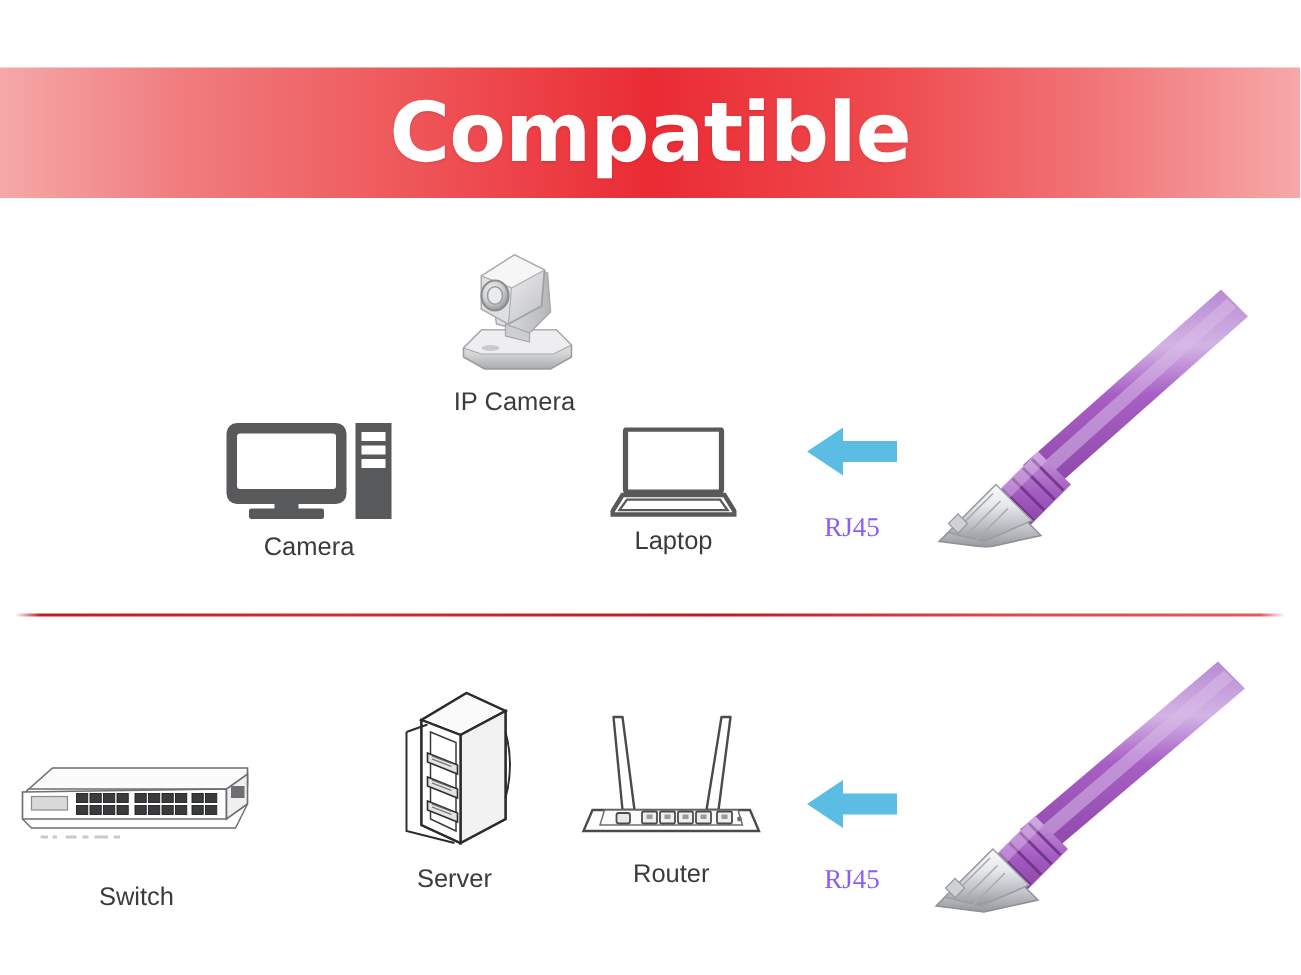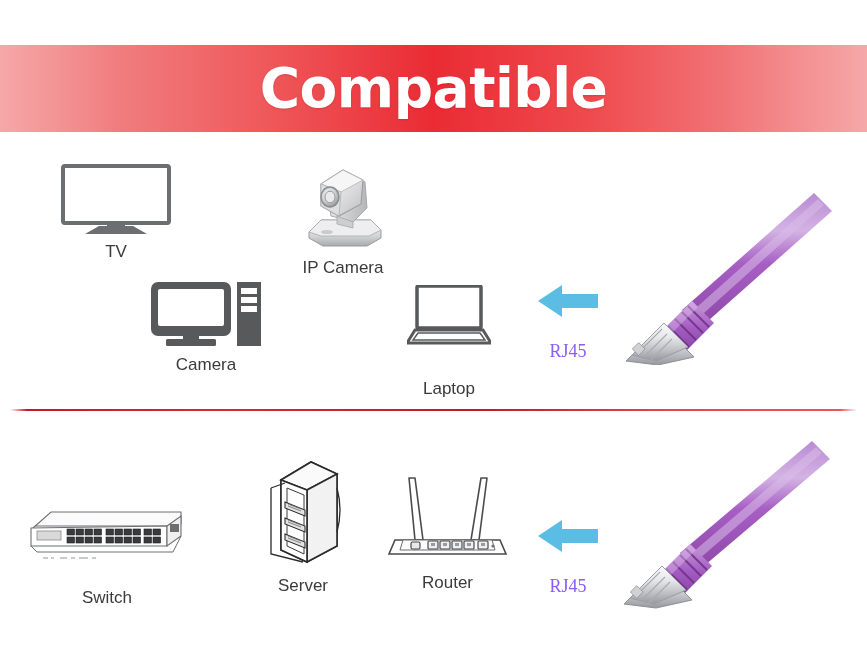--- a/index.html
+++ b/index.html
@@ -108,30 +108,20 @@
 </style>
 </head>
 <body>
 
 <div id="page">
 
   <div class="banner">
     <div class="banner-title">Compatible</div>
   </div>
 
-  <div class="node" style="left:61px; top:164px;">
-    <div class="art tv-art">
-      <svg viewBox="0 0 110 72" width="110" height="72">
-        <rect x="2" y="2" width="106" height="57" rx="2" ry="2" fill="#ffffff" stroke="#6d6e71" stroke-width="4"></rect>
-        <path d="M38 62 L72 62 L86 70 L24 70 Z" fill="#6d6e71"></path>
-        <rect x="46" y="59" width="18" height="4" fill="#6d6e71"></rect>
-      </svg>
-    </div>
-    <div class="caption">TV</div>
-  </div>
 
   <div class="node" style="left:297px; top:160px;">
     <div class="art camera-art">
       <svg viewBox="0 0 92 92" width="92" height="92">
         <defs>
           <linearGradient id="camBody" x1="0" y1="0" x2="1" y2="1">
             <stop offset="0%" stop-color="#fdfdfd"></stop>
             <stop offset="45%" stop-color="#e4e4e6"></stop>
             <stop offset="100%" stop-color="#bfc0c2"></stop>
           </linearGradient>
@@ -181,21 +171,21 @@
 
         <rect x="87" y="1" width="24" height="64" fill="#58595b"></rect>
         <rect x="91" y="7" width="16" height="6" fill="#ffffff"></rect>
         <rect x="91" y="16" width="16" height="6" fill="#ffffff"></rect>
         <rect x="91" y="25" width="16" height="6" fill="#ffffff"></rect>
       </svg>
     </div>
     <div class="caption">Camera</div>
   </div>
 
-  <div class="node" style="left:407px; top:285px;gap:28px;">
+  <div class="node" style="left:407px; top:285px;">
     <div class="art laptop-art">
       <svg viewBox="0 0 84 60" width="84" height="60">
         <rect x="10" y="1" width="64" height="42" rx="1.5" ry="1.5" fill="#ffffff" stroke="#58595b" stroke-width="3.5"></rect>
         <path d="M8 45 L76 45 L84 58 L0 58 Z" fill="#ffffff" stroke="#58595b" stroke-width="3"></path>
         <path d="M11 48 L73 48 L78 55 L6 55 Z" fill="#ffffff" stroke="#58595b" stroke-width="1.5"></path>
       </svg>
     </div>
     <div class="caption">Laptop</div>
   </div>
 
@@ -253,21 +243,21 @@
           <path d="M27 181 L49 159"></path>
           <path d="M32 186 L54 164"></path>
         </g>
         <rect x="16" y="170" width="9" height="9" transform="rotate(-45 20 174)" fill="#cfd1d5" stroke="#96989e" stroke-width="0.8"></rect>
       </g>
     </svg>
   </div>
 
   <div class="divider"></div>
 
-  <div class="node" style="left:27px; top:500px;">
+  <div class="node" style="left:11px; top:500px;">
     <div class="art switch-art">
       <svg viewBox="0 0 160 70" width="160" height="70">
 
         <path d="M6 28 L24 12 L154 12 L154 24 L152 26 L8 26 Z" fill="#fbfbfb" stroke="#6d6e71" stroke-width="1.1"></path>
 
         <path d="M4 28 L4 46 L140 46 L140 26 Z" fill="#ffffff" stroke="#6d6e71" stroke-width="1.1"></path>
 
         <path d="M140 26 L154 16 L154 36 L140 46 Z" fill="#efefef" stroke="#6d6e71" stroke-width="1.1"></path>
         <rect x="143" y="24" width="9" height="8" fill="#6d6e71"></rect>
 

